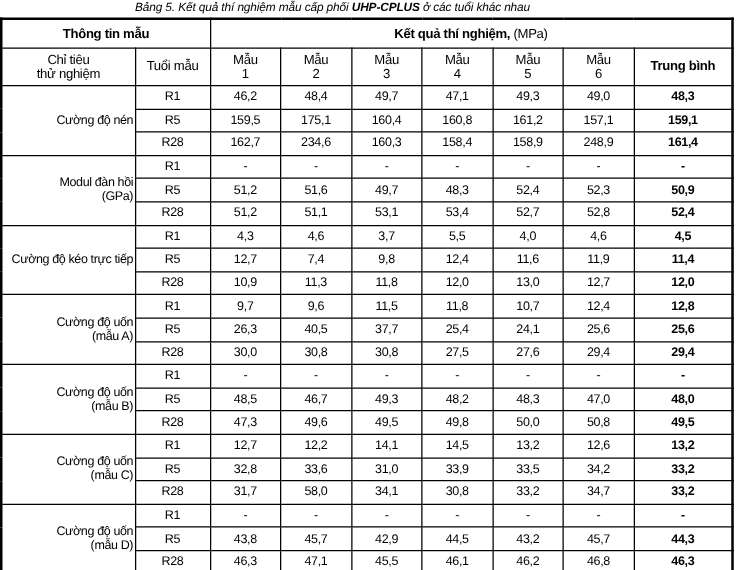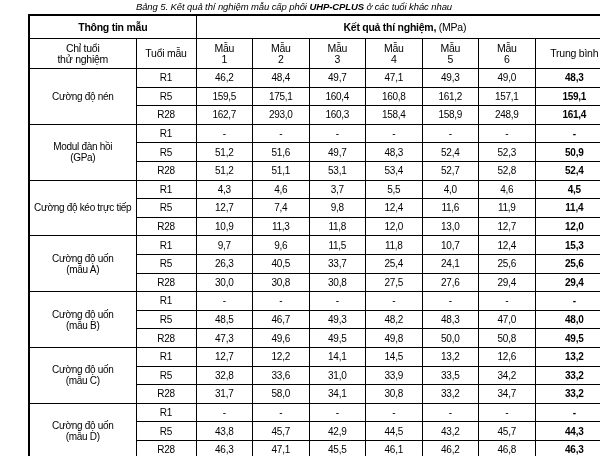--- a/index.html
+++ b/index.html
@@ -10,21 +10,20 @@
     height: 456px;
     overflow: hidden;
     font-family: "Liberation Sans", sans-serif;
     color: #000;
   }
   .page {
     width: 532px;
     height: 456px;
     box-sizing: border-box;
     padding-top: 1px;
-    margin-left: 28px;
   }
   .caption {
     text-align: center;
     font-style: italic;
     font-size: 9.5px;
     line-height: 12px;
     letter-spacing: -0.1px;
     white-space: nowrap;
   }
   .caption .hl {
@@ -44,25 +43,25 @@
     padding: 0 1px;
     font-size: 10px;
     line-height: 11px;
     letter-spacing: -0.25px;
     font-weight: normal;
     overflow: hidden;
   }
   thead th { font-size: 10.5px; }
   tr.hrow1 th { height: 22px; font-weight: bold; }
   tr.hrow2 th { height: 29px; }
-  th.b { font-weight: normal; }
+  th.b { font-weight: bold; }
   th .unit { font-weight: normal; }
   tbody td { height: 17.6px; }
   td.avg { font-weight: bold; }
-  td.group-label { letter-spacing: -0.3px; }
+  td.group-label { letter-spacing: -0.3px; text-align: right; }
   col.c-label { width: 107px; }
   col.c-age   { width: 60px; }
   col.c-s     { width: 56.5px; }
   col.c-avg   { width: 79px; }
 </style>
 </head>
 <body>
 
 <div class="page">
 
@@ -80,21 +79,21 @@
         <col class="c-s">
       <col class="c-avg">
     </colgroup>
     <thead>
       <tr class="hrow1">
         <th colspan="2">Thông tin mẫu</th>
         <th colspan="7"><span>Kết quả thí nghiệm,</span>
           <span class="unit">(MPa)</span></th>
       </tr>
       <tr class="hrow2">
-        <th><span>Chỉ tuổi</span><br><span>thử nghiệm</span></th>
+        <th><span>Chỉ tiêu</span><br><span>thử nghiệm</span></th>
         <th>Tuổi mẫu</th>
         <th><span>Mẫu</span><br><span>1</span></th>
         <th><span>Mẫu</span><br><span>2</span></th>
         <th><span>Mẫu</span><br><span>3</span></th>
         <th><span>Mẫu</span><br><span>4</span></th>
         <th><span>Mẫu</span><br><span>5</span></th>
         <th><span>Mẫu</span><br><span>6</span></th>
         <th class="b">Trung bình</th>
       </tr>
     </thead>
@@ -116,21 +115,21 @@
           <td>175,1</td>
           <td>160,4</td>
           <td>160,8</td>
           <td>161,2</td>
           <td>157,1</td>
           <td class="avg">159,1</td>
         </tr>
         <tr>
           <td>R28</td>
           <td>162,7</td>
-          <td>293,0</td>
+          <td>234,6</td>
           <td>160,3</td>
           <td>158,4</td>
           <td>158,9</td>
           <td>248,9</td>
           <td class="avg">161,4</td>
         </tr>
         <tr>
           <td rowspan="3" class="group-label">Modul đàn hồi<br>(GPa)</td>
           <td>R1</td>
           <td>-</td>
@@ -194,27 +193,27 @@
         </tr>
         <tr>
           <td rowspan="3" class="group-label">Cường độ uốn<br>(mẫu A)</td>
           <td>R1</td>
           <td>9,7</td>
           <td>9,6</td>
           <td>11,5</td>
           <td>11,8</td>
           <td>10,7</td>
           <td>12,4</td>
-          <td class="avg">15,3</td>
+          <td class="avg">12,8</td>
         </tr>
         <tr>
           <td>R5</td>
           <td>26,3</td>
           <td>40,5</td>
-          <td>33,7</td>
+          <td>37,7</td>
           <td>25,4</td>
           <td>24,1</td>
           <td>25,6</td>
           <td class="avg">25,6</td>
         </tr>
         <tr>
           <td>R28</td>
           <td>30,0</td>
           <td>30,8</td>
           <td>30,8</td>

